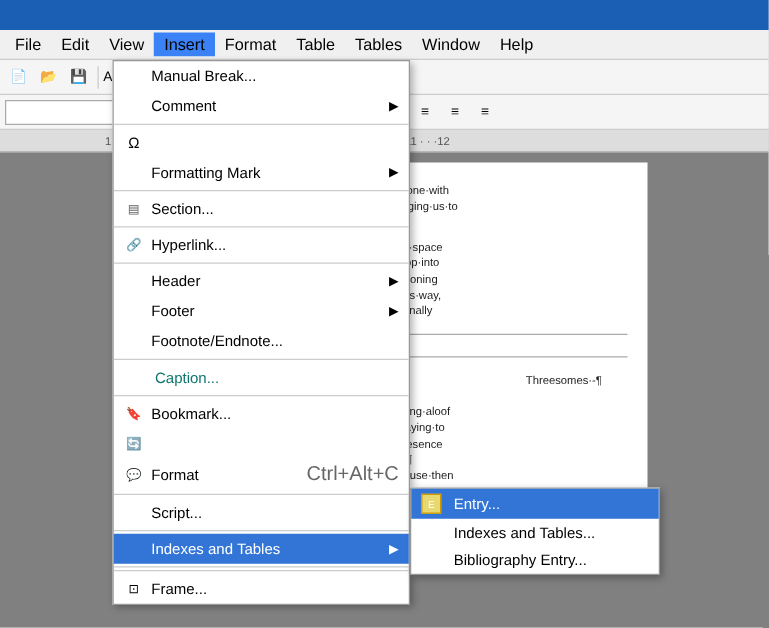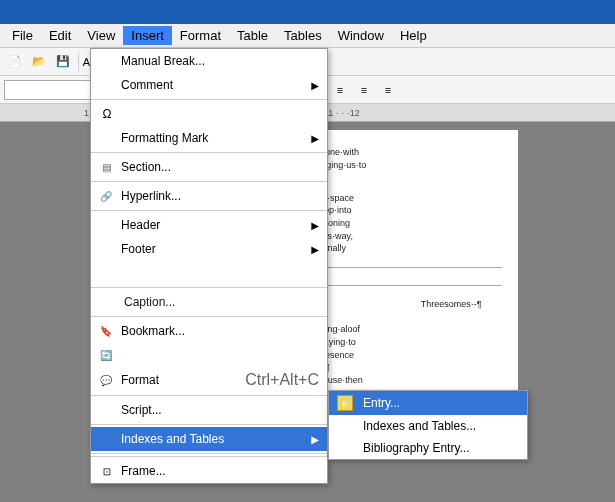--- a/index.html
+++ b/index.html
@@ -327,25 +327,26 @@
   </div>
 
   <div class="dropdown-item">
     <span class="icon-placeholder"></span>
     <span>Footer</span>
     <span class="arrow">▶</span>
   </div>
 
   <div class="dropdown-item">
     <span class="icon-placeholder"></span>
-  </div>
-
-  <div class="separator"></div>
-
-  <div class="dropdown-item" style="color:#0f172a;padding-left:11px;">
+    <span>Footnote/Endnote...</span>
+  </div>
+
+  <div class="separator"></div>
+
+  <div class="dropdown-item" style="color:#0f766e;padding-left:11px;">
     <span class="icon-placeholder"></span>
     <span>Caption...</span>
   </div>
 
   <div class="separator"></div>
 
   <div class="dropdown-item">
     <span class="icon-placeholder" style="font-size:10px; color:#cc6600;">🔖</span>
     <span>Bookmark...</span>
   </div>

